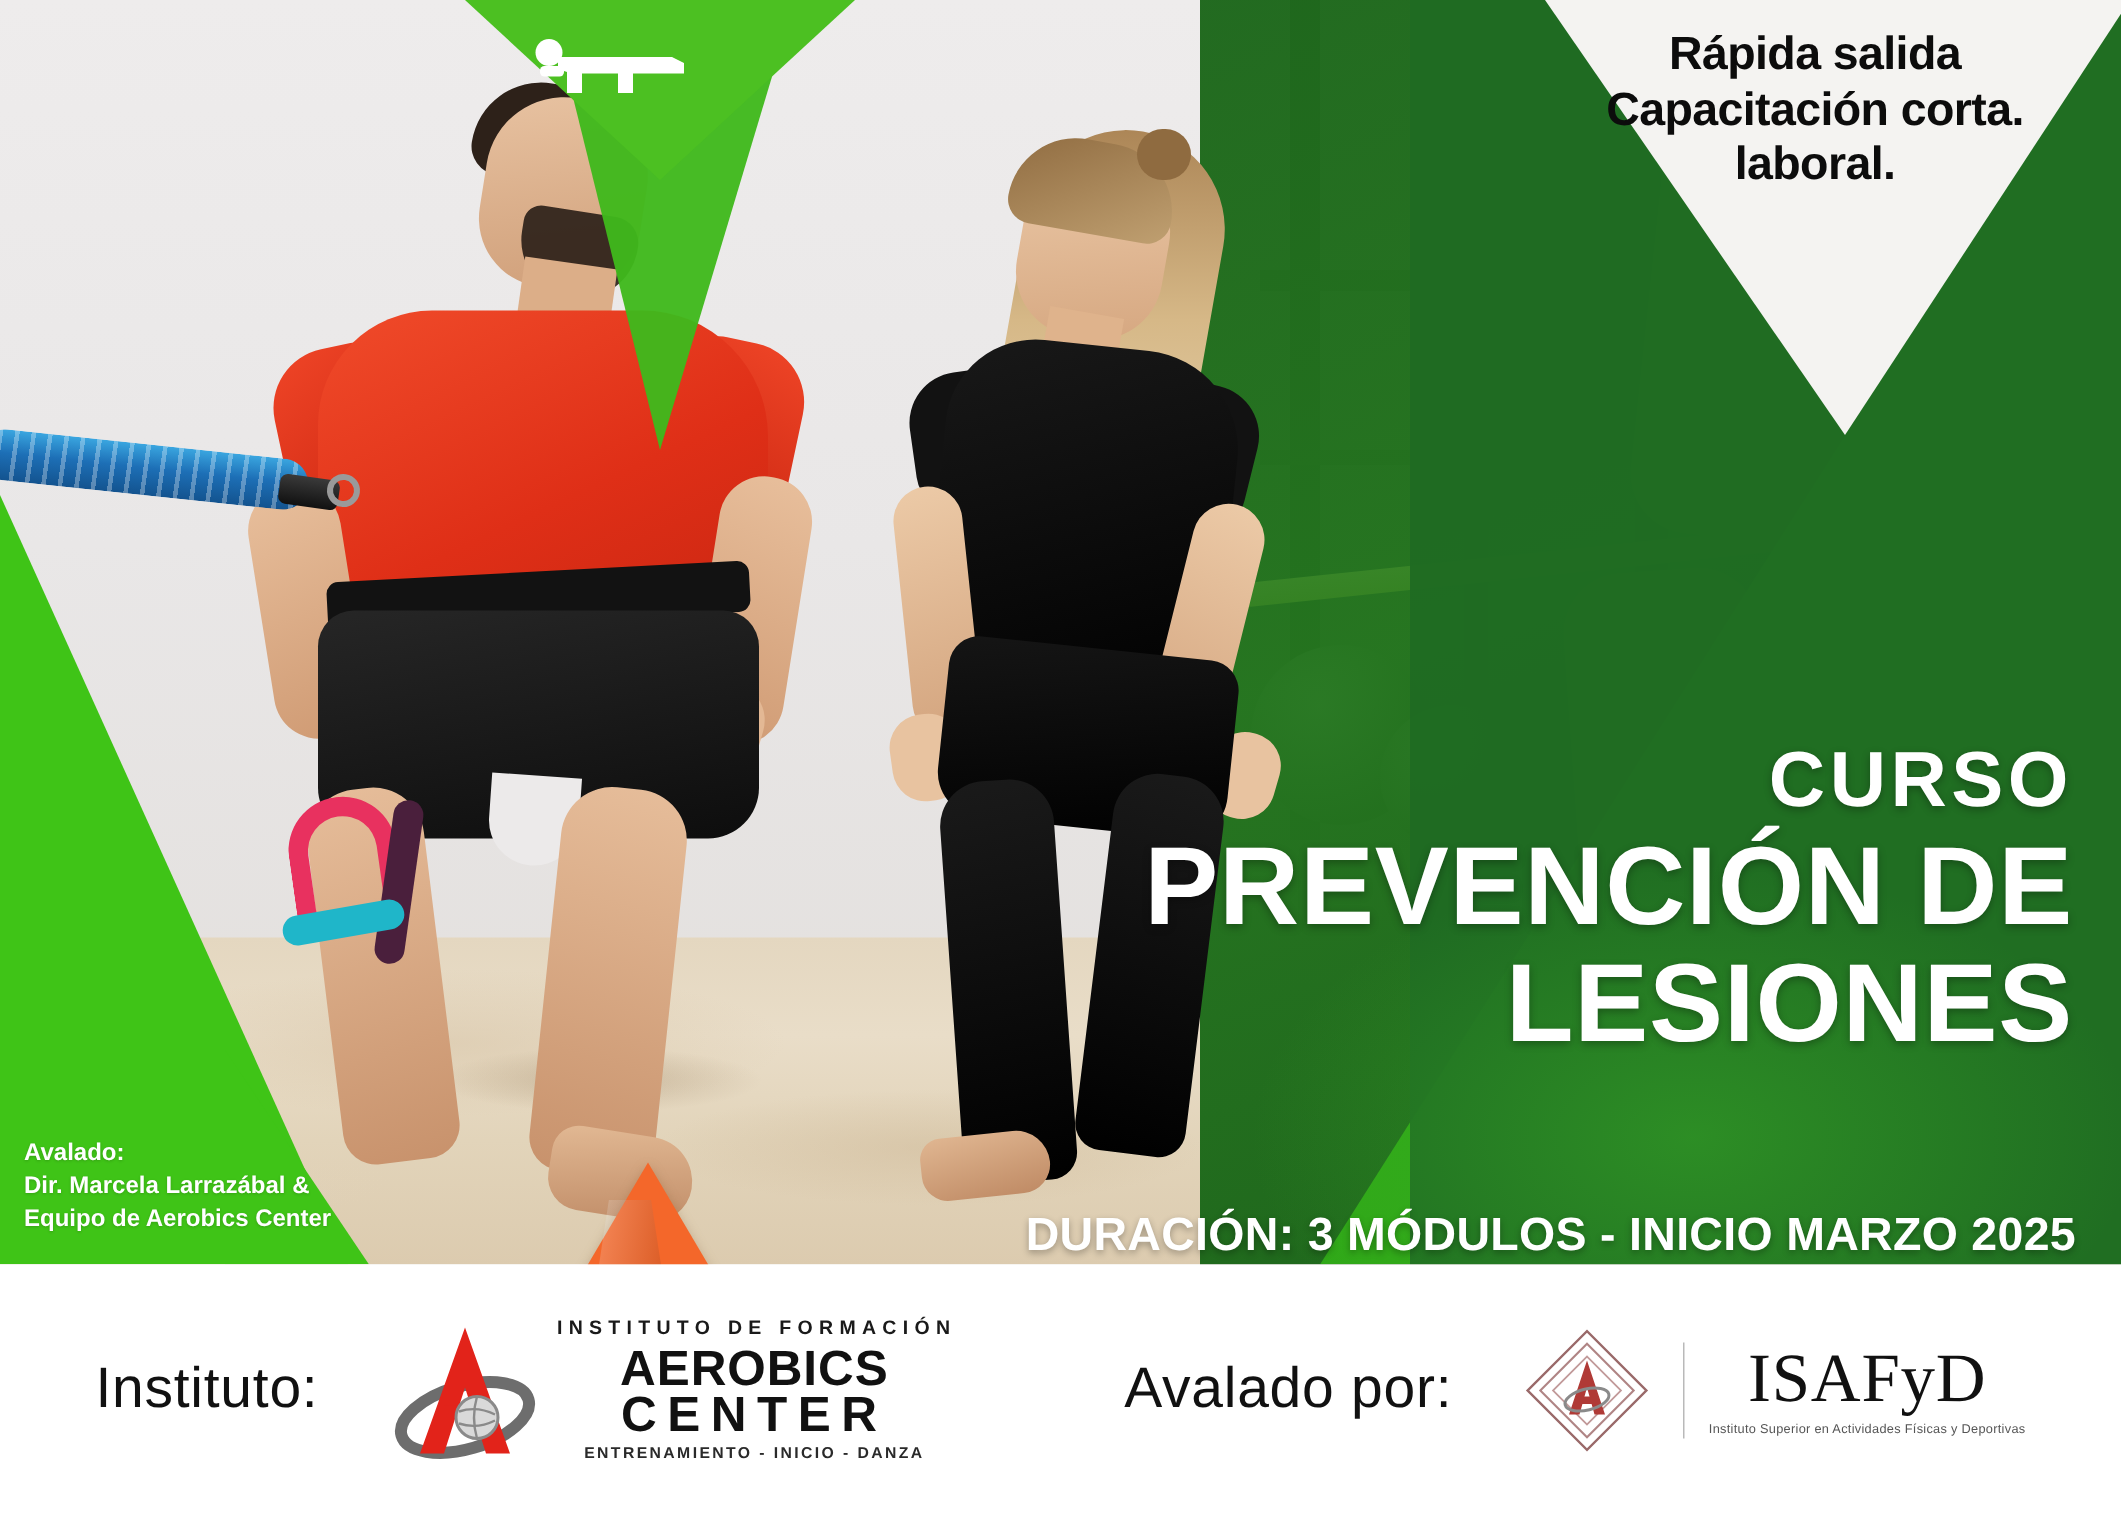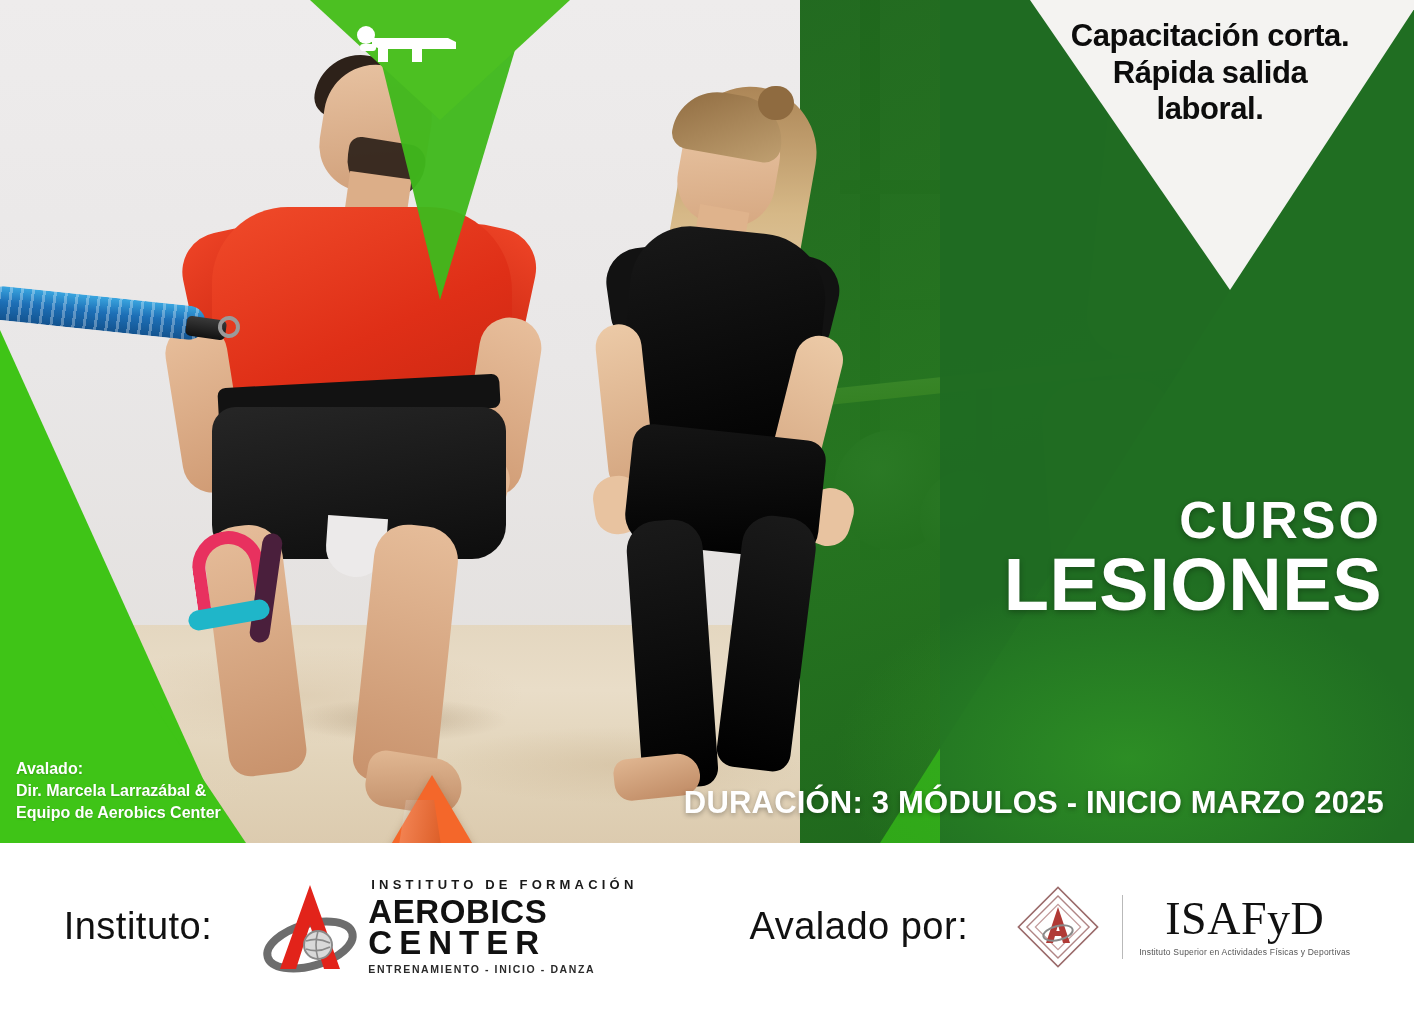--- a/index.html
+++ b/index.html
@@ -366,21 +366,21 @@
   }
   .t-line1 {
     font-size:74px; font-weight:800; letter-spacing:.5px;
     line-height:1.06; margin-top:6px;
   }
   .t-line2 {
     font-size:74px; font-weight:800; letter-spacing:.5px;
     line-height:1.06;
   }
   .t-sub {
-    position:absolute; right:30px; top:785px;
+    position:absolute; right:30px; top:805px;
     color:#ffffff; font-size:31px; font-weight:800; letter-spacing:.2px;
     text-shadow:0 2px 5px rgba(0,0,0,.30);
     white-space:nowrap;
   }
 
   .organiza {
     position:absolute; left:16px; top:758px;
     color:#ffffff; font-size:16px; font-weight:700; line-height:1.38;
     text-shadow:0 1px 2px rgba(0,0,0,.18);
   }
@@ -391,21 +391,21 @@
     background:#ffffff;
     display:flex; align-items:center; justify-content:center; gap:0px;
   }
   .foot-group { display:flex; align-items:center; }
   .foot-label {
     font-size:38px; font-weight:400; color:#111;
     letter-spacing:.5px;
   }
 
   
-  .ac-logo { display:flex; align-items:center; margin-left:46px; }
+  .ac-logo { display:flex; align-items:center; margin-left:46px;text-align:center; }
   .ac-mark { position:relative; width:104px; height:96px; margin-right:6px; }
   .ac-text { line-height:1; }
   .ac-inst {
     font-size:13px; letter-spacing:4.2px; color:#1a1a1a; font-weight:600;
     margin-bottom:4px; margin-left:3px;
   }
   .ac-aero {
     font-size:33px; font-weight:700; color:#111; letter-spacing:.6px;
   }
   .ac-center {
@@ -518,27 +518,28 @@
     <div class="shape green-top"></div>
     <div class="shape green-glow"></div>
 
     <svg class="plank-icon" viewBox="0 0 118 46">
       <circle cx="14" cy="13" r="9" fill="#ffffff"></circle>
       <path d="M20 16 L96 16 L104 20 L104 27 L96 27 L70 27 L70 40 L60 40 L60 27 L36 27 L36 40 L26 40 L26 26 L20 24 Z" fill="#ffffff"></path>
       <rect x="8" y="22" width="16" height="7" rx="3" fill="#ffffff"></rect>
     </svg>
 
     <div class="headline-top">
+      <div>Rápida salida</div>
       <div>Capacitación corta.</div>
-      <div>Rápida salida</div>
       <div>laboral.</div>
     </div>
 
     <div class="title-block">
       <div class="t-curso">CURSO</div>
+      <div class="t-line1">PREVENCIÓN DE</div>
       <div class="t-line2">LESIONES</div>
     </div>
 
     <div class="t-sub">DURACIÓN: 3 MÓDULOS -  INICIO MARZO 2025</div>
 
     <div class="organiza">
       <div>Avalado:</div>
       <div>Dir. Marcela Larrazábal &amp;</div>
       <div>Equipo de Aerobics Center</div>
     </div>

